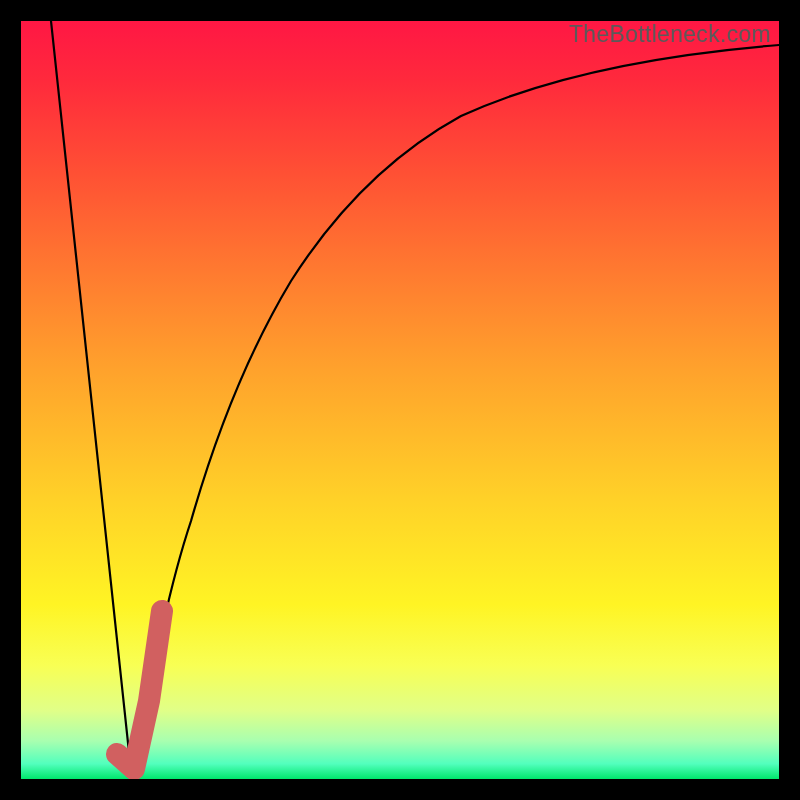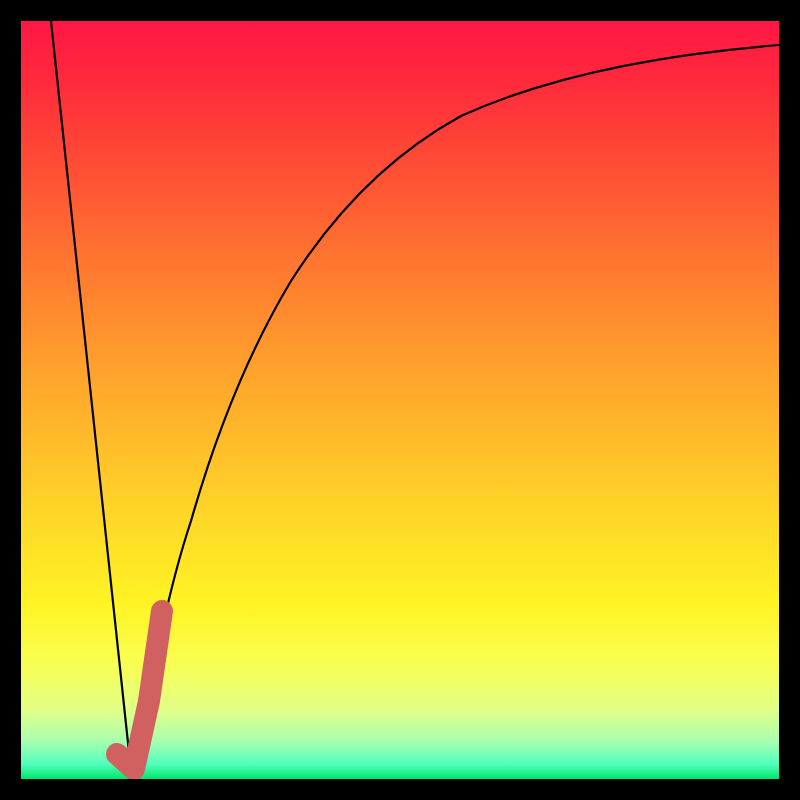--- a/index.html
+++ b/index.html
@@ -95,14 +95,15 @@
                Q 210 360 270 260
                Q 340 150 440 95
                Q 560 40 758 24"></path>
 
       <path class="thick-mark" d="M 96 733
                L 113 748
                L 128 680
                L 141 590"></path>
     </svg>
 
+    <div class="watermark">TheBottleneck.com</div>
   </div>
 </div>
 
 </body></html>

